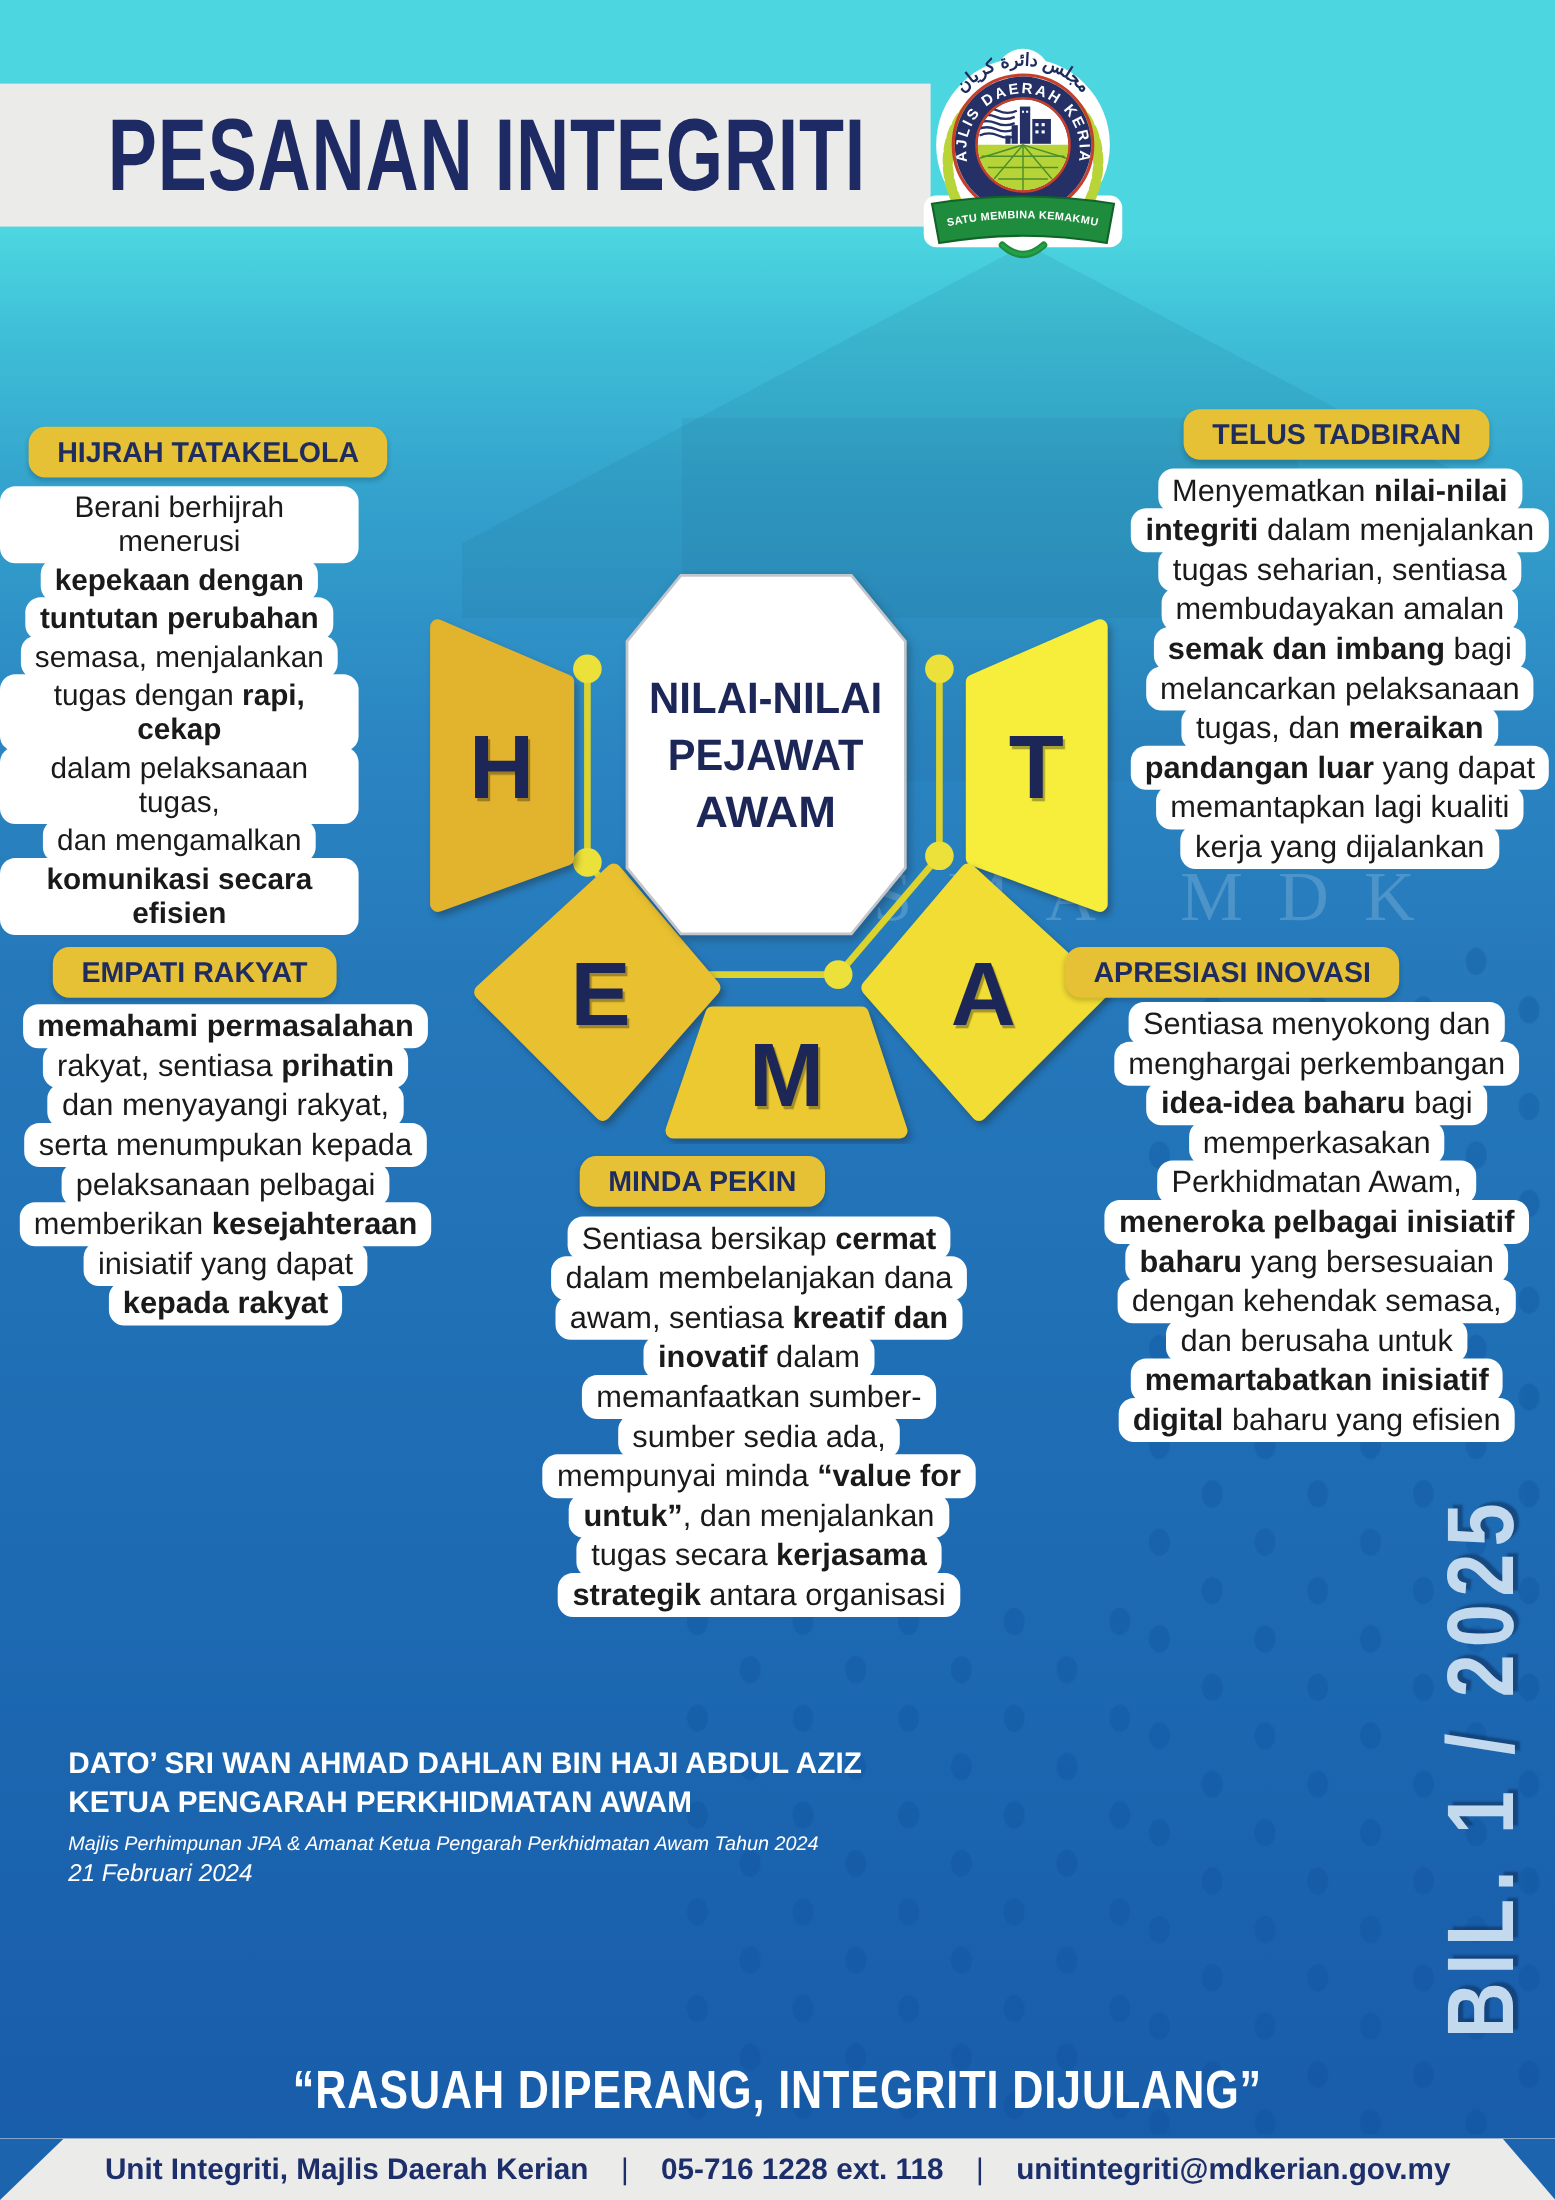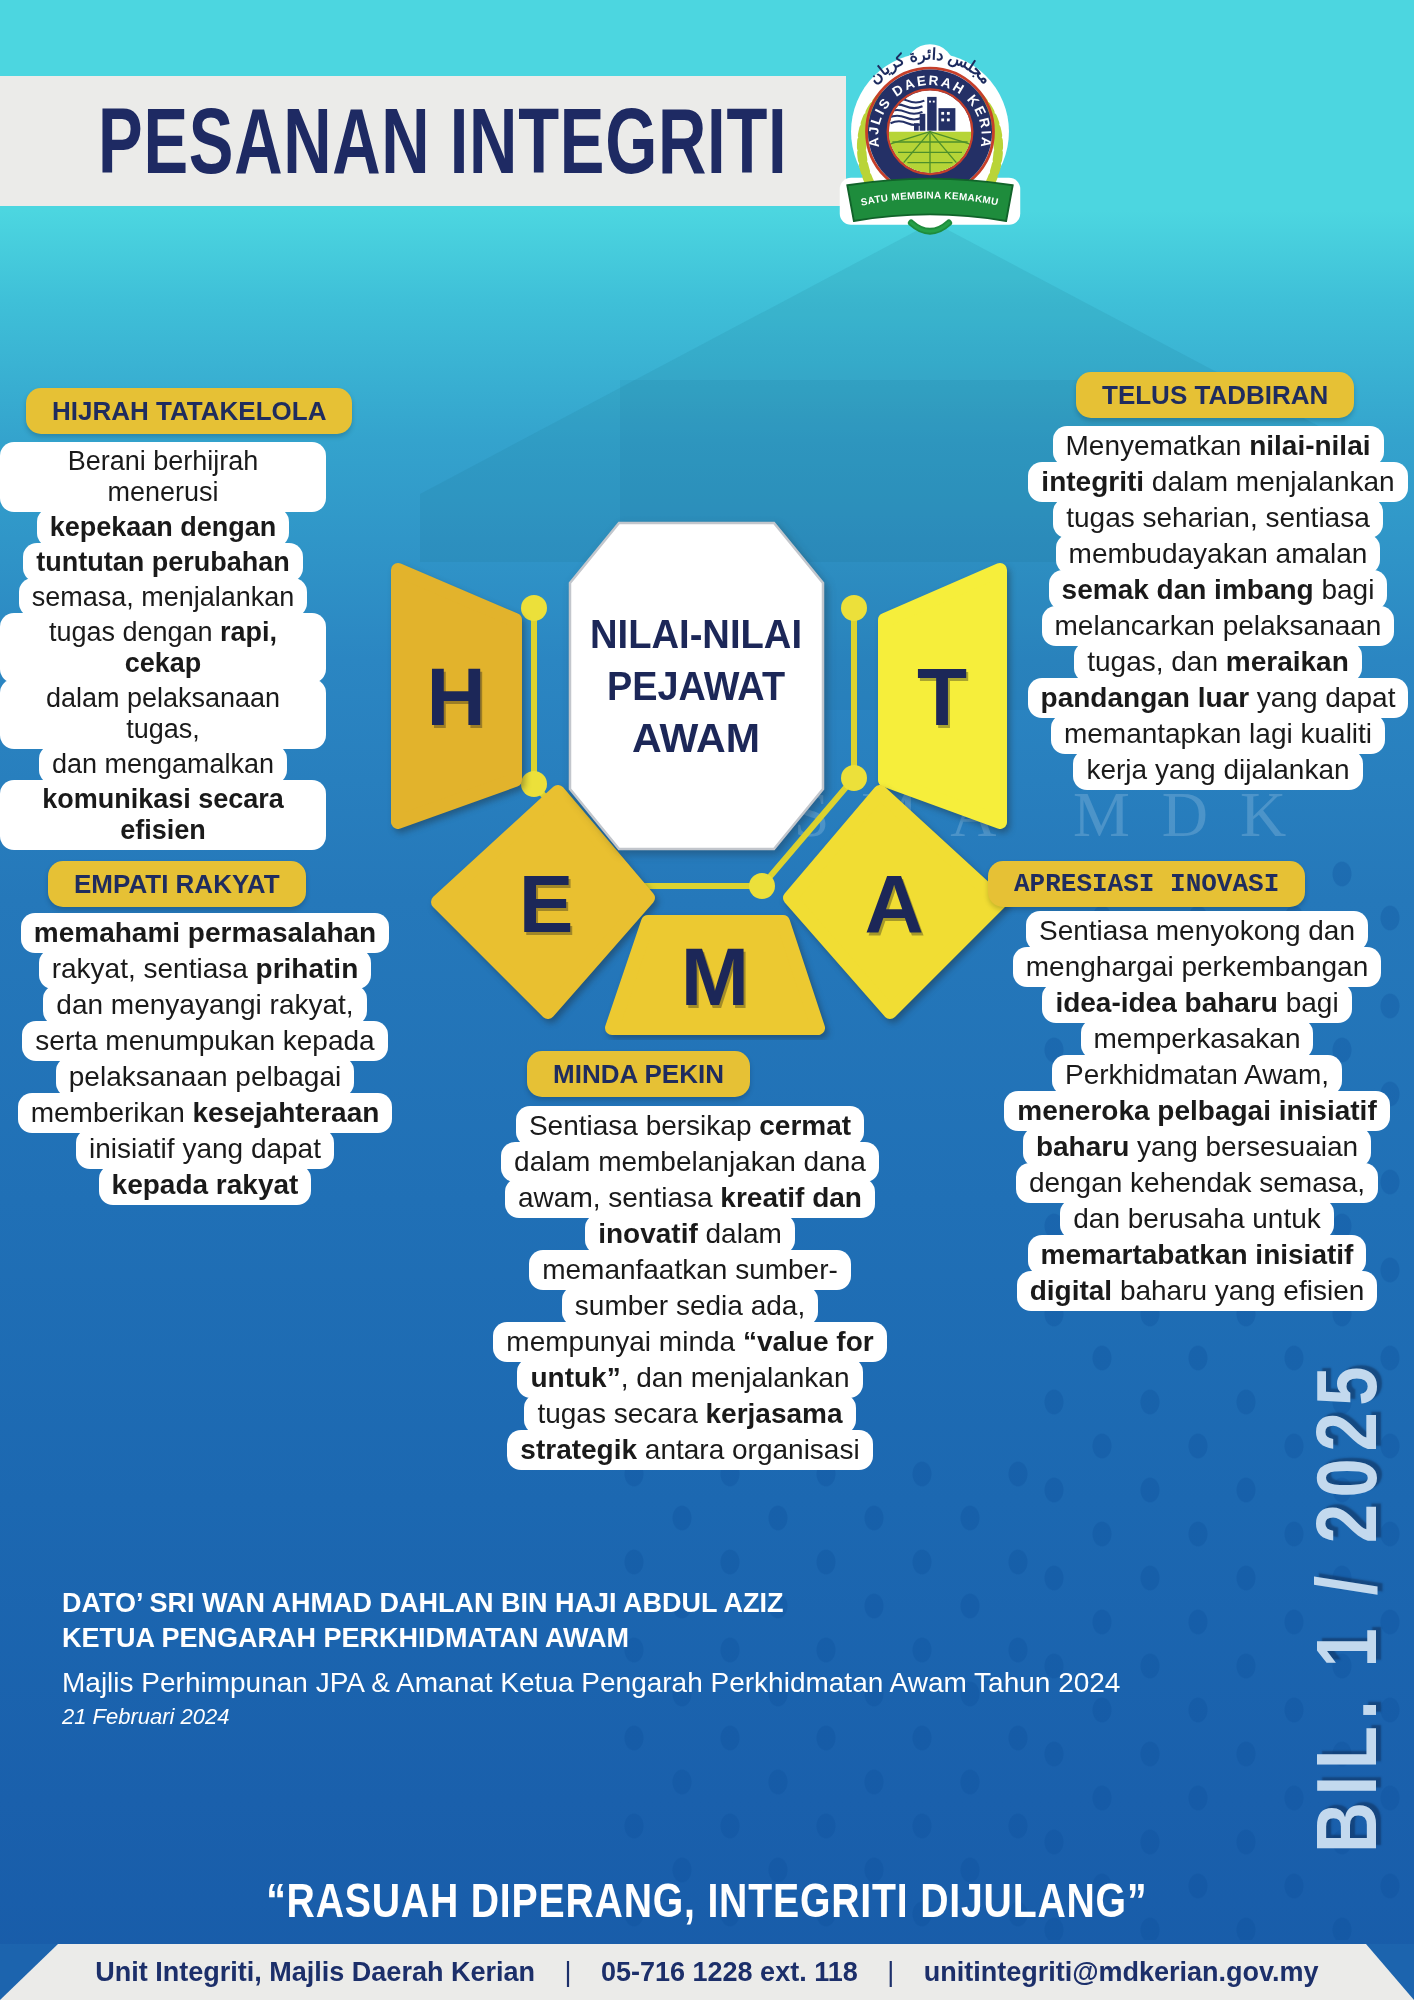--- a/index.html
+++ b/index.html
@@ -40,37 +40,37 @@
   .bubble .b{font-weight:700;}
   .bub-hijrah{left:0;top:446px;width:326px;font-size:27px;}
   .bub-telus{left:1022px;top:430px;width:392px;font-size:28px;}
   .bub-empati{left:14px;top:917px;width:382px;font-size:28px;}
   .bub-apresiasi{left:980px;top:915px;width:434px;font-size:28px;}
   .bub-minda{left:490px;top:1110px;width:400px;font-size:28px;}
 
   .pill-hijrah{left:26px;top:388px;}
   .pill-telus{left:1076px;top:372px;}
   .pill-empati{left:48px;top:861px;}
-  .pill-apresiasi{left:988px;top:861px;font-family:Liberation Mono, monospace;}
+  .pill-apresiasi{left:968px;top:861px;}
   .pill-minda{left:527px;top:1051px;}
 
   
   .diagram{position:absolute;left:380px;top:480px;}
   .diagram text{font-family:"Liberation Sans",sans-serif;}
   .shape{stroke-linejoin:round;filter:drop-shadow(3px 4px 3px rgba(25,25,25,.35));}
   .dletter{font-size:82px;font-weight:700;fill:#1c2758;filter:drop-shadow(2px 3px 0 rgba(25,25,25,.35));}
   .octa{fill:#fff;stroke:#c2c6cc;stroke-width:2.5;filter:drop-shadow(3px 4px 4px rgba(25,25,25,.3));}
   .ctext{font-size:40px;font-weight:700;fill:#1c2758;}
   .conn{stroke:#ddd32f;stroke-width:6;fill:none;}
   .cdot{fill:#ece03a;}
 
   
   .attrib{position:absolute;left:62px;top:1586px;color:#fff;}
   .attrib .nm{font-size:27px;font-weight:700;line-height:1.3;}
-  .attrib .ev{font-size:28px;line-height:1.35;margin-top:8px;}
+  .attrib .ev{font-size:18px;font-style:italic;line-height:1.35;margin-top:8px;}
   .attrib .ev2{font-size:22px;font-style:italic;line-height:1.35;}
 
   
   .edition{position:absolute;left:1047px;top:1557px;width:600px;height:100px;
     transform:rotate(-90deg) scaleX(.82);text-align:center;font-size:86px;font-weight:800;
     letter-spacing:8px;color:#c3d9ee;text-shadow:4px 5px 2px rgba(14,42,82,.5);white-space:nowrap;}
 
   
   .quote{position:absolute;left:0;top:1872px;width:1414px;text-align:center;color:#fff;white-space:nowrap;}
   .quote span{display:inline-block;transform:scaleX(.8);transform-origin:center;

